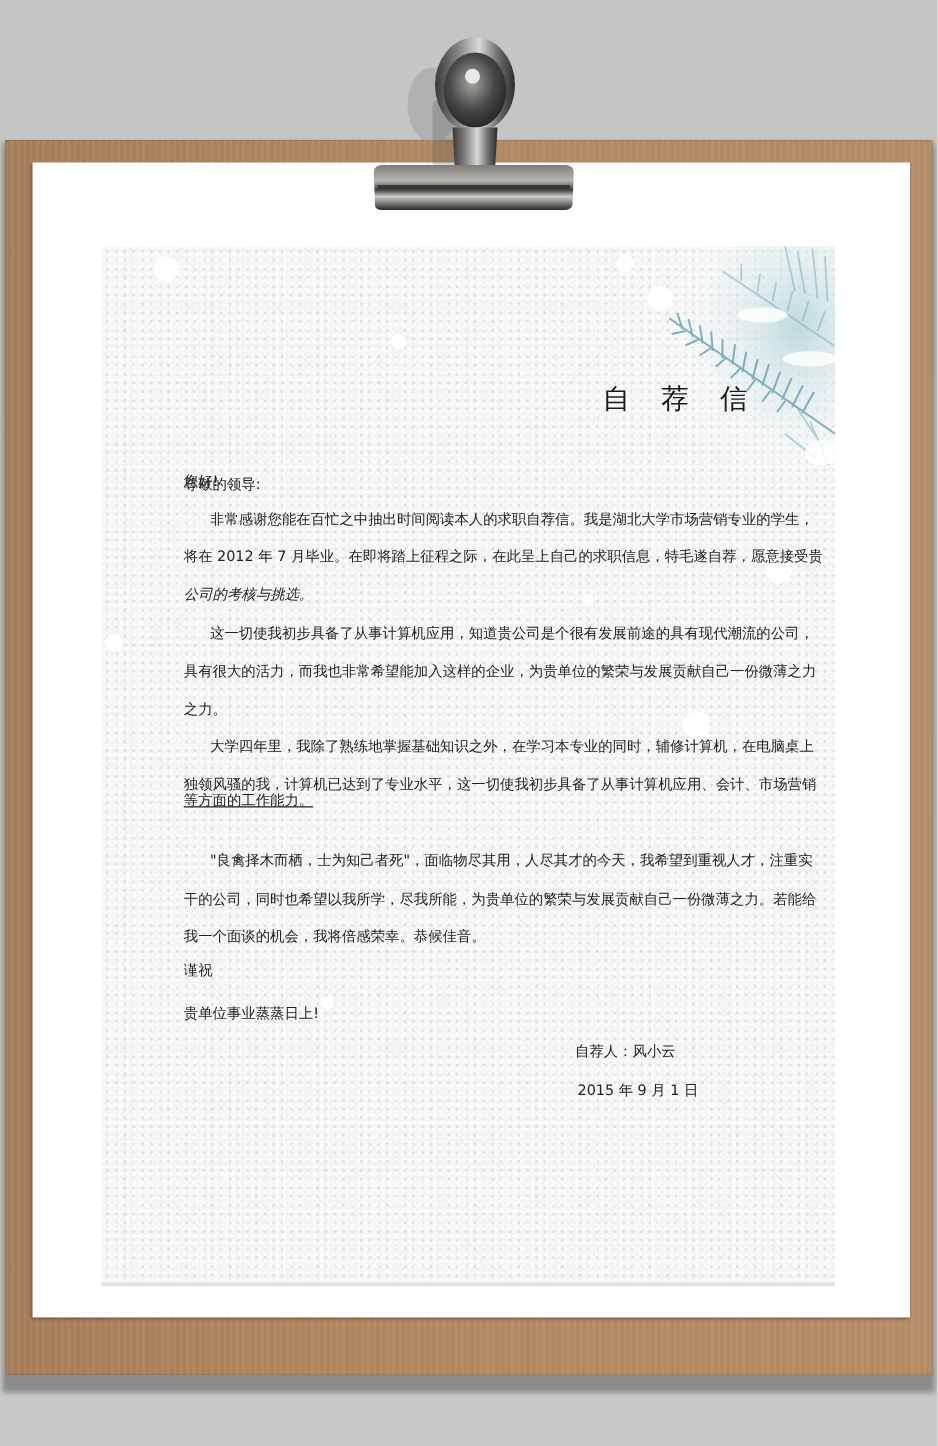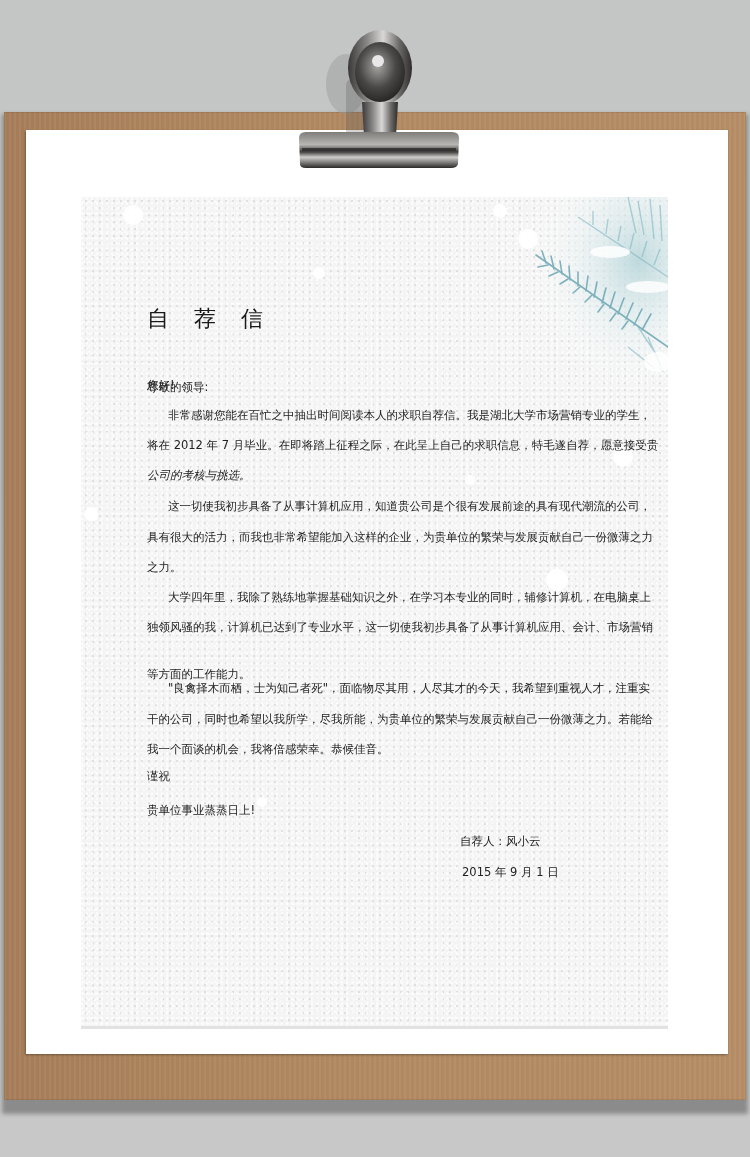--- a/index.html
+++ b/index.html
@@ -38,21 +38,21 @@
       overflow: hidden;
     }
     .snow { position: absolute; border-radius: 50%; background: rgba(255,255,255,0.92); }
     .pine { position: absolute; right: 0; top: 0; width: 150px; height: 185px; }
     .clip { position: absolute; left: 296px; top: 24px; width: 166px; height: 148px; }
     .content {
       position: absolute; left: 147px; top: 290px; width: 460px;
       color: #222; font-size: 11.5px;
     }
     .title {
-      position: absolute; left: 0; width: 460px; top: 14px; text-align: left;
+      position: absolute; left: 0; width: 460px; top: 14px; text-align: right;
       font-size: 22px; letter-spacing: 9px; color: #1a1a1a; font-weight: 400;
     }
     .line { position: absolute; left: 0; white-space: nowrap; line-height: 14px; }
     .indent { padding-left: 21px; }
     .justify { width: 460px; text-align: justify; text-align-last: justify; }
   </style>
 </head>
 <body>
 
 <div class="board-shadow"></div>
@@ -139,21 +139,21 @@
   <div class="line indent justify" style="top:118px;width:439px;">非常感谢您能在百忙之中抽出时间阅读本人的求职自荐信。我是湖北大学市场营销专业的学生，</div>
   <div class="line justify" style="top:148px;">将在 2012 年 7 月毕业。在即将踏上征程之际，在此呈上自己的求职信息，特毛遂自荐，愿意接受贵</div>
   <div class="line" style="top:178px;font-style:italic;">公司的考核与挑选。</div>
 
   <div class="line indent justify" style="top:209px;width:439px;">这一切使我初步具备了从事计算机应用，知道贵公司是个很有发展前途的具有现代潮流的公司，</div>
   <div class="line justify" style="top:240px;">具有很大的活力，而我也非常希望能加入这样的企业，为贵单位的繁荣与发展贡献自己一份微薄之力</div>
   <div class="line" style="top:270px;">之力。</div>
 
   <div class="line indent justify" style="top:300px;width:439px;">大学四年里，我除了熟练地掌握基础知识之外，在学习本专业的同时，辅修计算机，在电脑桌上</div>
   <div class="line justify" style="top:330px;">独领风骚的我，计算机已达到了专业水平，这一切使我初步具备了从事计算机应用、会计、市场营销</div>
-  <div class="line" style="top:377px;">等方面的工作能力。</div>
+  <div class="line" style="top:343px;text-decoration:underline;">等方面的工作能力。</div>
 
   <div class="line indent justify" style="top:391px;width:439px;">"良禽择木而栖，士为知己者死"，面临物尽其用，人尽其才的今天，我希望到重视人才，注重实</div>
   <div class="line justify" style="top:422px;">干的公司，同时也希望以我所学，尽我所能，为贵单位的繁荣与发展贡献自己一份微薄之力。若能给</div>
   <div class="line" style="top:452px;">我一个面谈的机会，我将倍感荣幸。恭候佳音。</div>
 
   <div class="line" style="top:479px;">谨祝</div>
   <div class="line" style="top:513px;">贵单位事业蒸蒸日上!</div>
 
   <div class="line" style="top:544px;left:313px;">自荐人：风小云</div>
   <div class="line" style="top:575px;left:315px;">2015 年 9 月 1 日</div>

